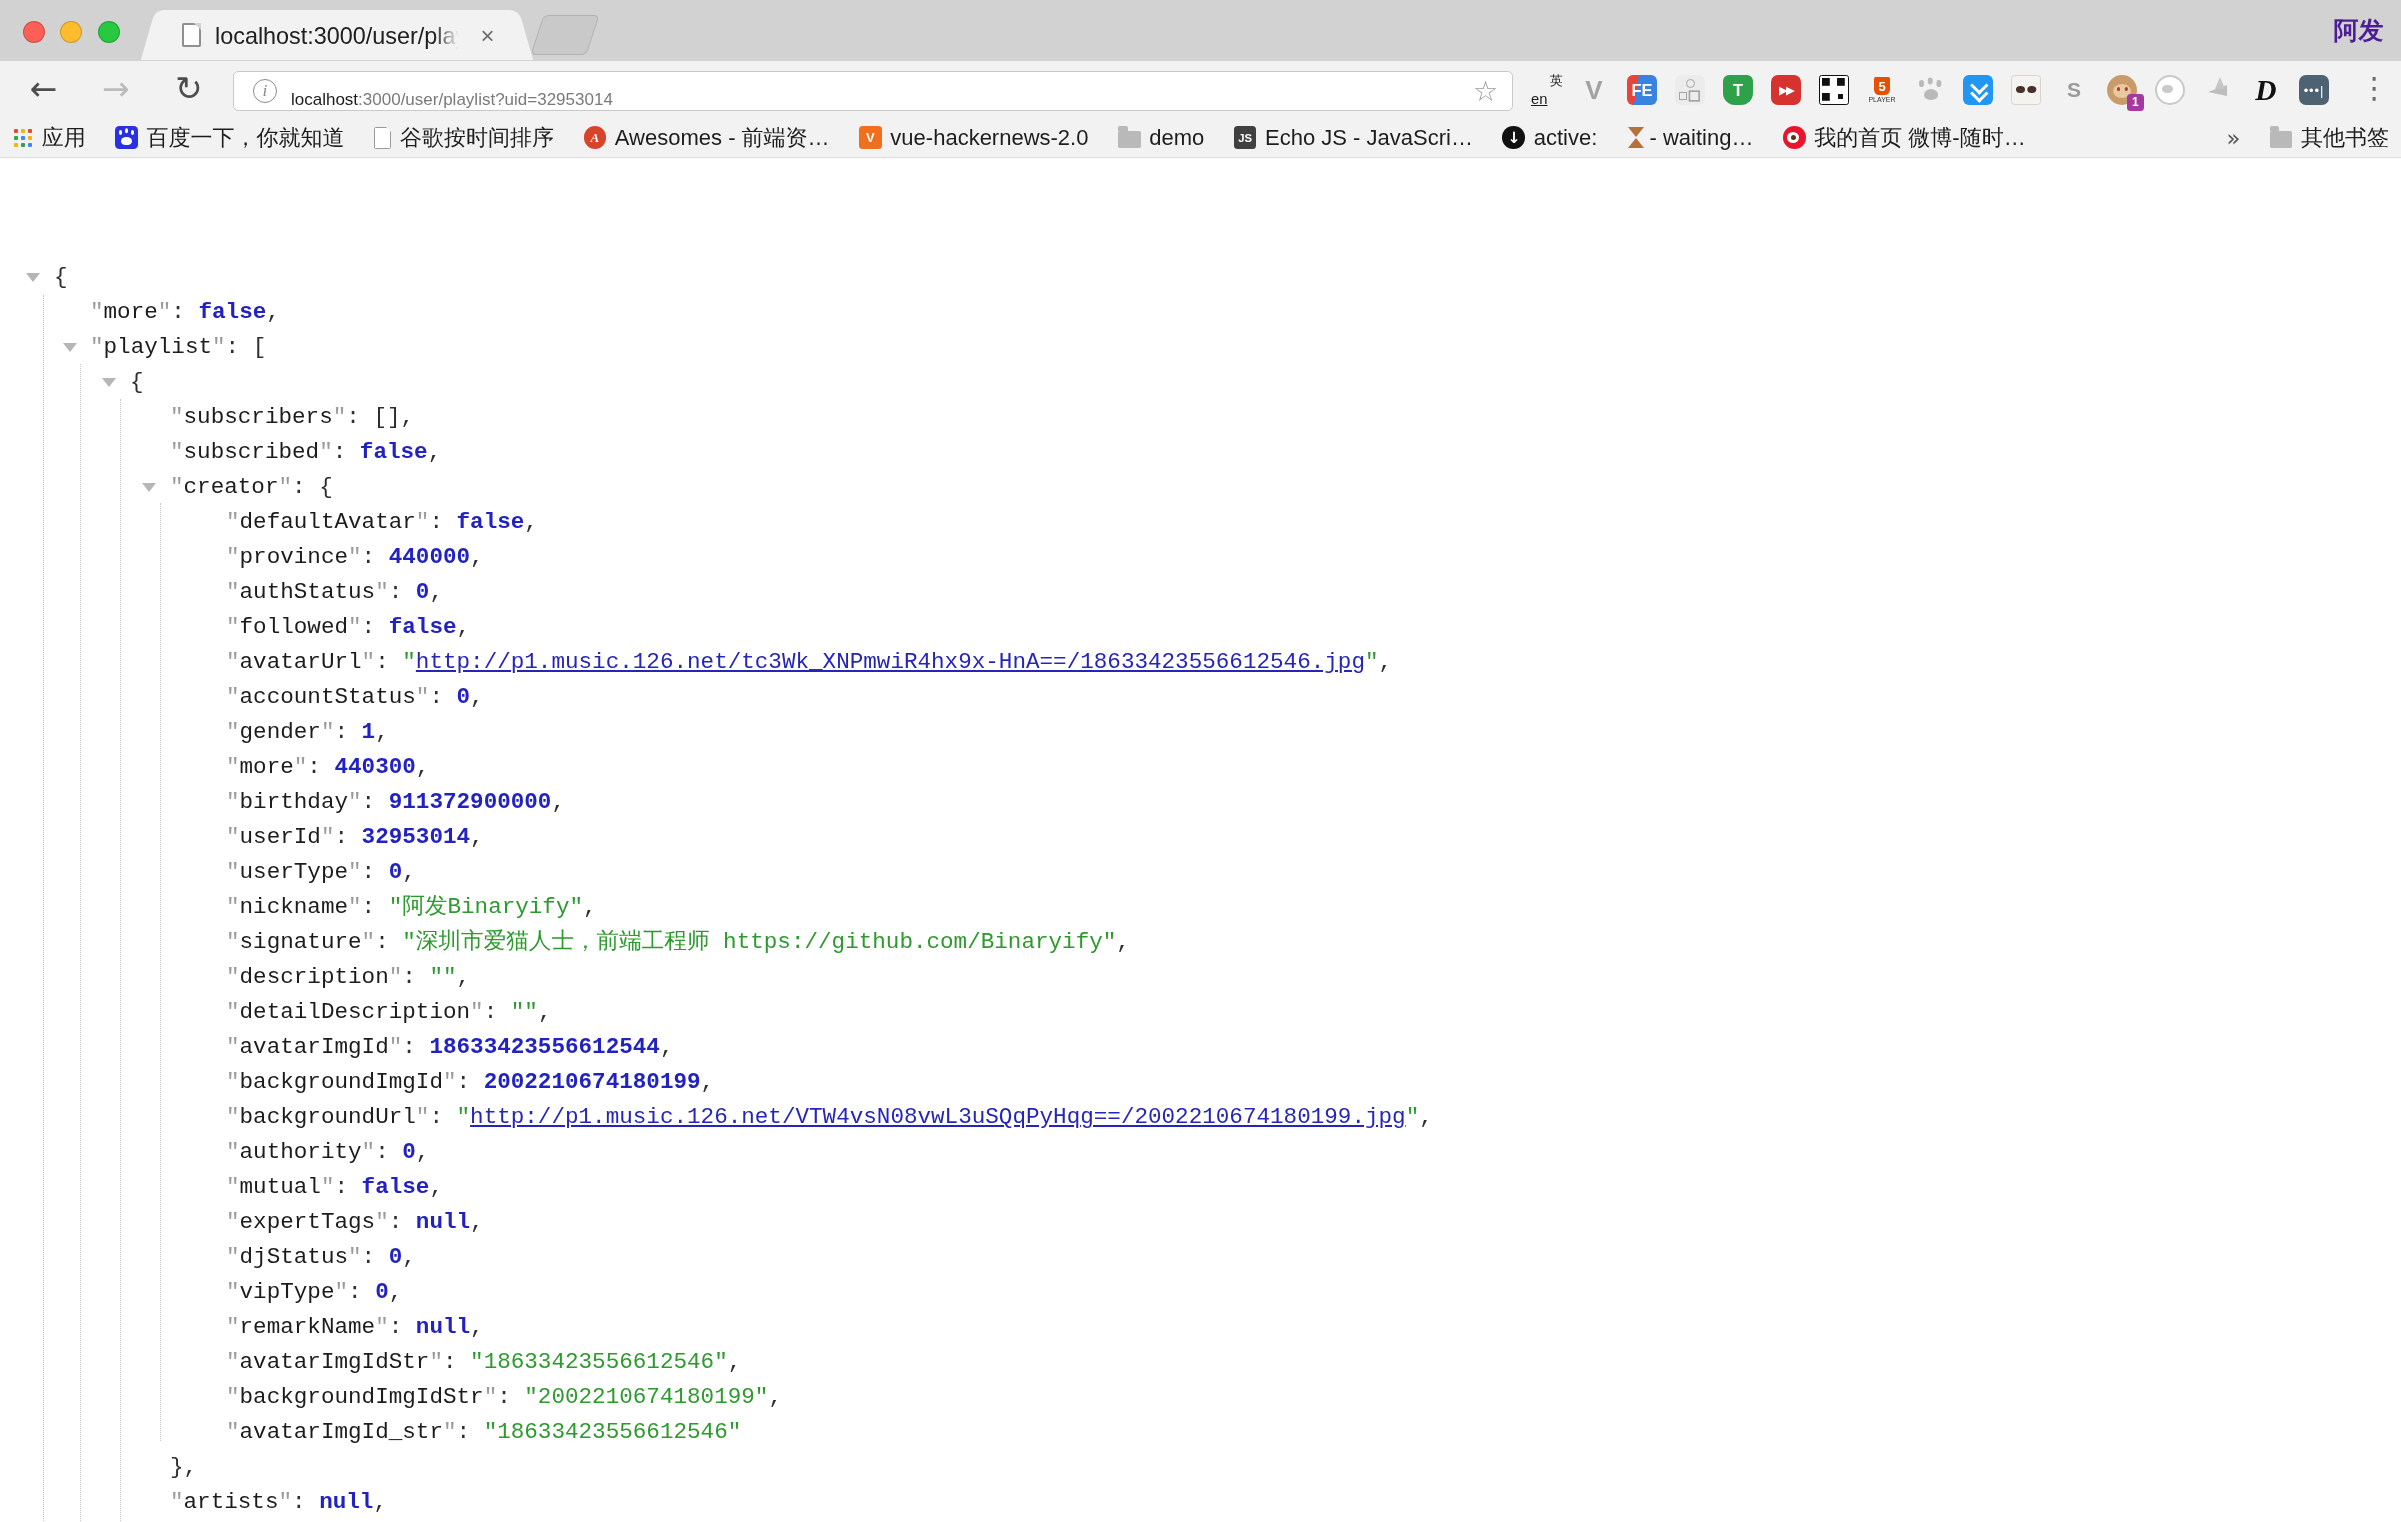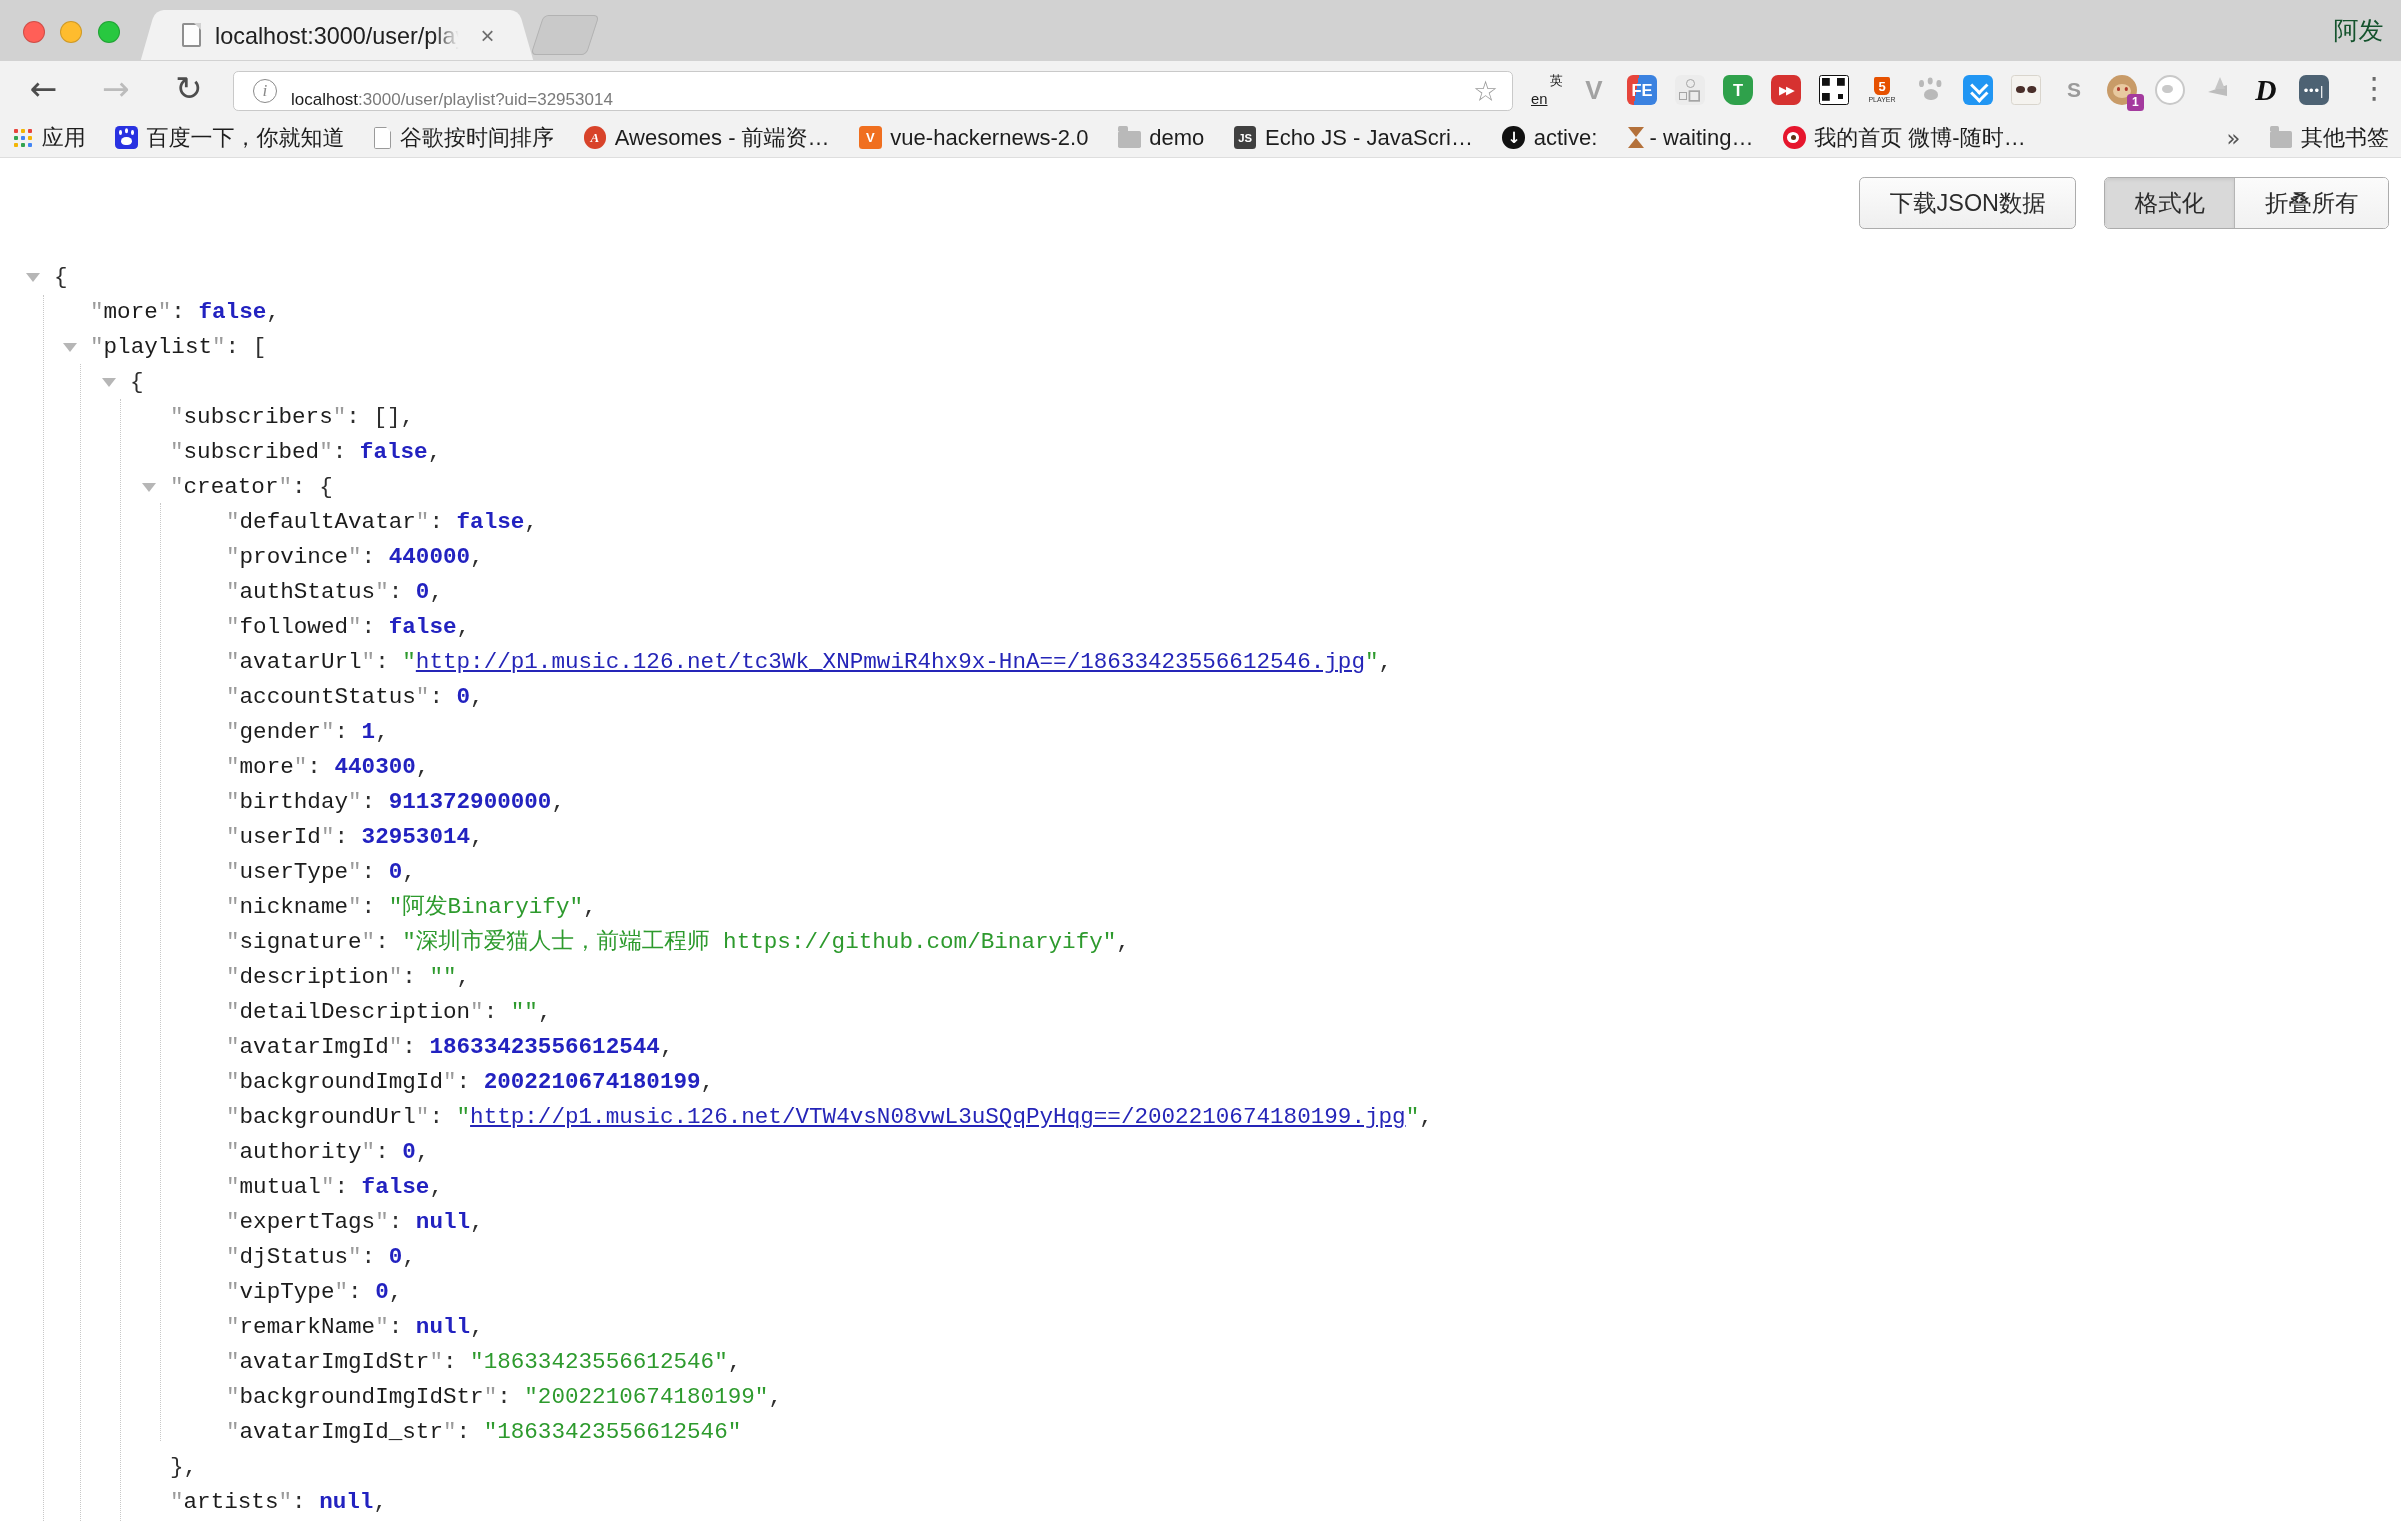--- a/index.html
+++ b/index.html
@@ -25,21 +25,21 @@
              border:2.2px solid #8f8f8f; border-radius:1.7px; }
   .favicon::before { content:''; position:absolute; right:-2.2px; top:-2.2px; width:0; height:0;
              border-top:7.8px solid #d2d2d2; border-left:7.8px solid transparent; }
   .tab-title { position:absolute; left:54px; top:13px; width:248px; height:29.5px; overflow:hidden;
              font-size:23.4px; color:#202020; white-space:nowrap; }
   .tab-title::after { content:''; position:absolute; right:0; top:0; bottom:0; width:29.5px;
              background:linear-gradient(to right, rgba(242,242,242,0), #f2f2f2 85%); }
   .tab-close { position:absolute; right:17.4px; top:10.4px; font-size:24px; color:#6e6e6e; line-height:29.5px; }
   .newtab { position:absolute; left:537px; top:14.8px; width:56px; height:40px; background:#c9c9c9;
             border:0.9px solid #b2b2b2; border-radius:5.2px; transform:skewX(-18deg); }
-  .profile-name { position:absolute; right:17.4px; top:14px; font-size:25px; color:#14532d; }
+  .profile-name { position:absolute; right:17.4px; top:14px; font-size:25px; color:#4c1d95;font-weight:bold; }
 
   
   .toolbar { position:absolute; left:0; top:61px; width:2401px; height:57px; background:#f2f2f2; }
   .navbtn { position:absolute; top:7px; font-size:33px; line-height:42px; color:#4d4d4d; }
   .navbtn.disabled { color:#bcbcbc; }
   .omnibox { position:absolute; left:233px; top:9.6px; width:1280px; height:40px; background:#fff;
              border:0.9px solid #c9c9c9; border-radius:5.2px; }
   .info-badge { position:absolute; left:19px; top:7px; width:24px; height:24px; border:1.7px solid #8a8a8a;
              border-radius:50%; color:#8a8a8a; font-size:17.4px; text-align:center; line-height:21px;
              font-family:"Liberation Serif",serif; font-style:italic; }
@@ -270,27 +270,20 @@
   </span>
   <span class="bm-spacer"></span>
   <span class="bm-chev glyph">»</span>
   <span class="bm">
     <span class="bmicon bi-folder"></span>
     <span>其他书签</span>
   </span>
 </div>
 
 <div class="page">
-  <div class="actions">
-    <button class="btn">下载JSON数据</button>
-    <div class="seg">
-      <span class="opt opt-active">格式化</span>
-      <span class="opt opt-plain">折叠所有</span>
-    </div>
-  </div>
 
   <div class="json">
     <div class="guide" style="left:43px;  top:35px;  height:1250px;"></div>
     <div class="guide" style="left:80px;  top:104px; height:1181px;"></div>
     <div class="guide" style="left:120px; top:139px; height:1146px;"></div>
     <div class="guide" style="left:160px; top:243px; height:938px;"></div>
     <div id="jlines">
         <div class="jline lvl0"><span class="toggle"></span><span class="plain">{</span></div>
         <div class="jline lvl1"><span class="q">"</span><span class="key">more</span><span class="q">"</span><span class="colon">: </span><span class="lit">false</span><span class="comma">,</span></div>
         <div class="jline lvl1"><span class="toggle"></span><span class="q">"</span><span class="key">playlist</span><span class="q">"</span><span class="colon">: </span><span class="plain">[</span></div>

